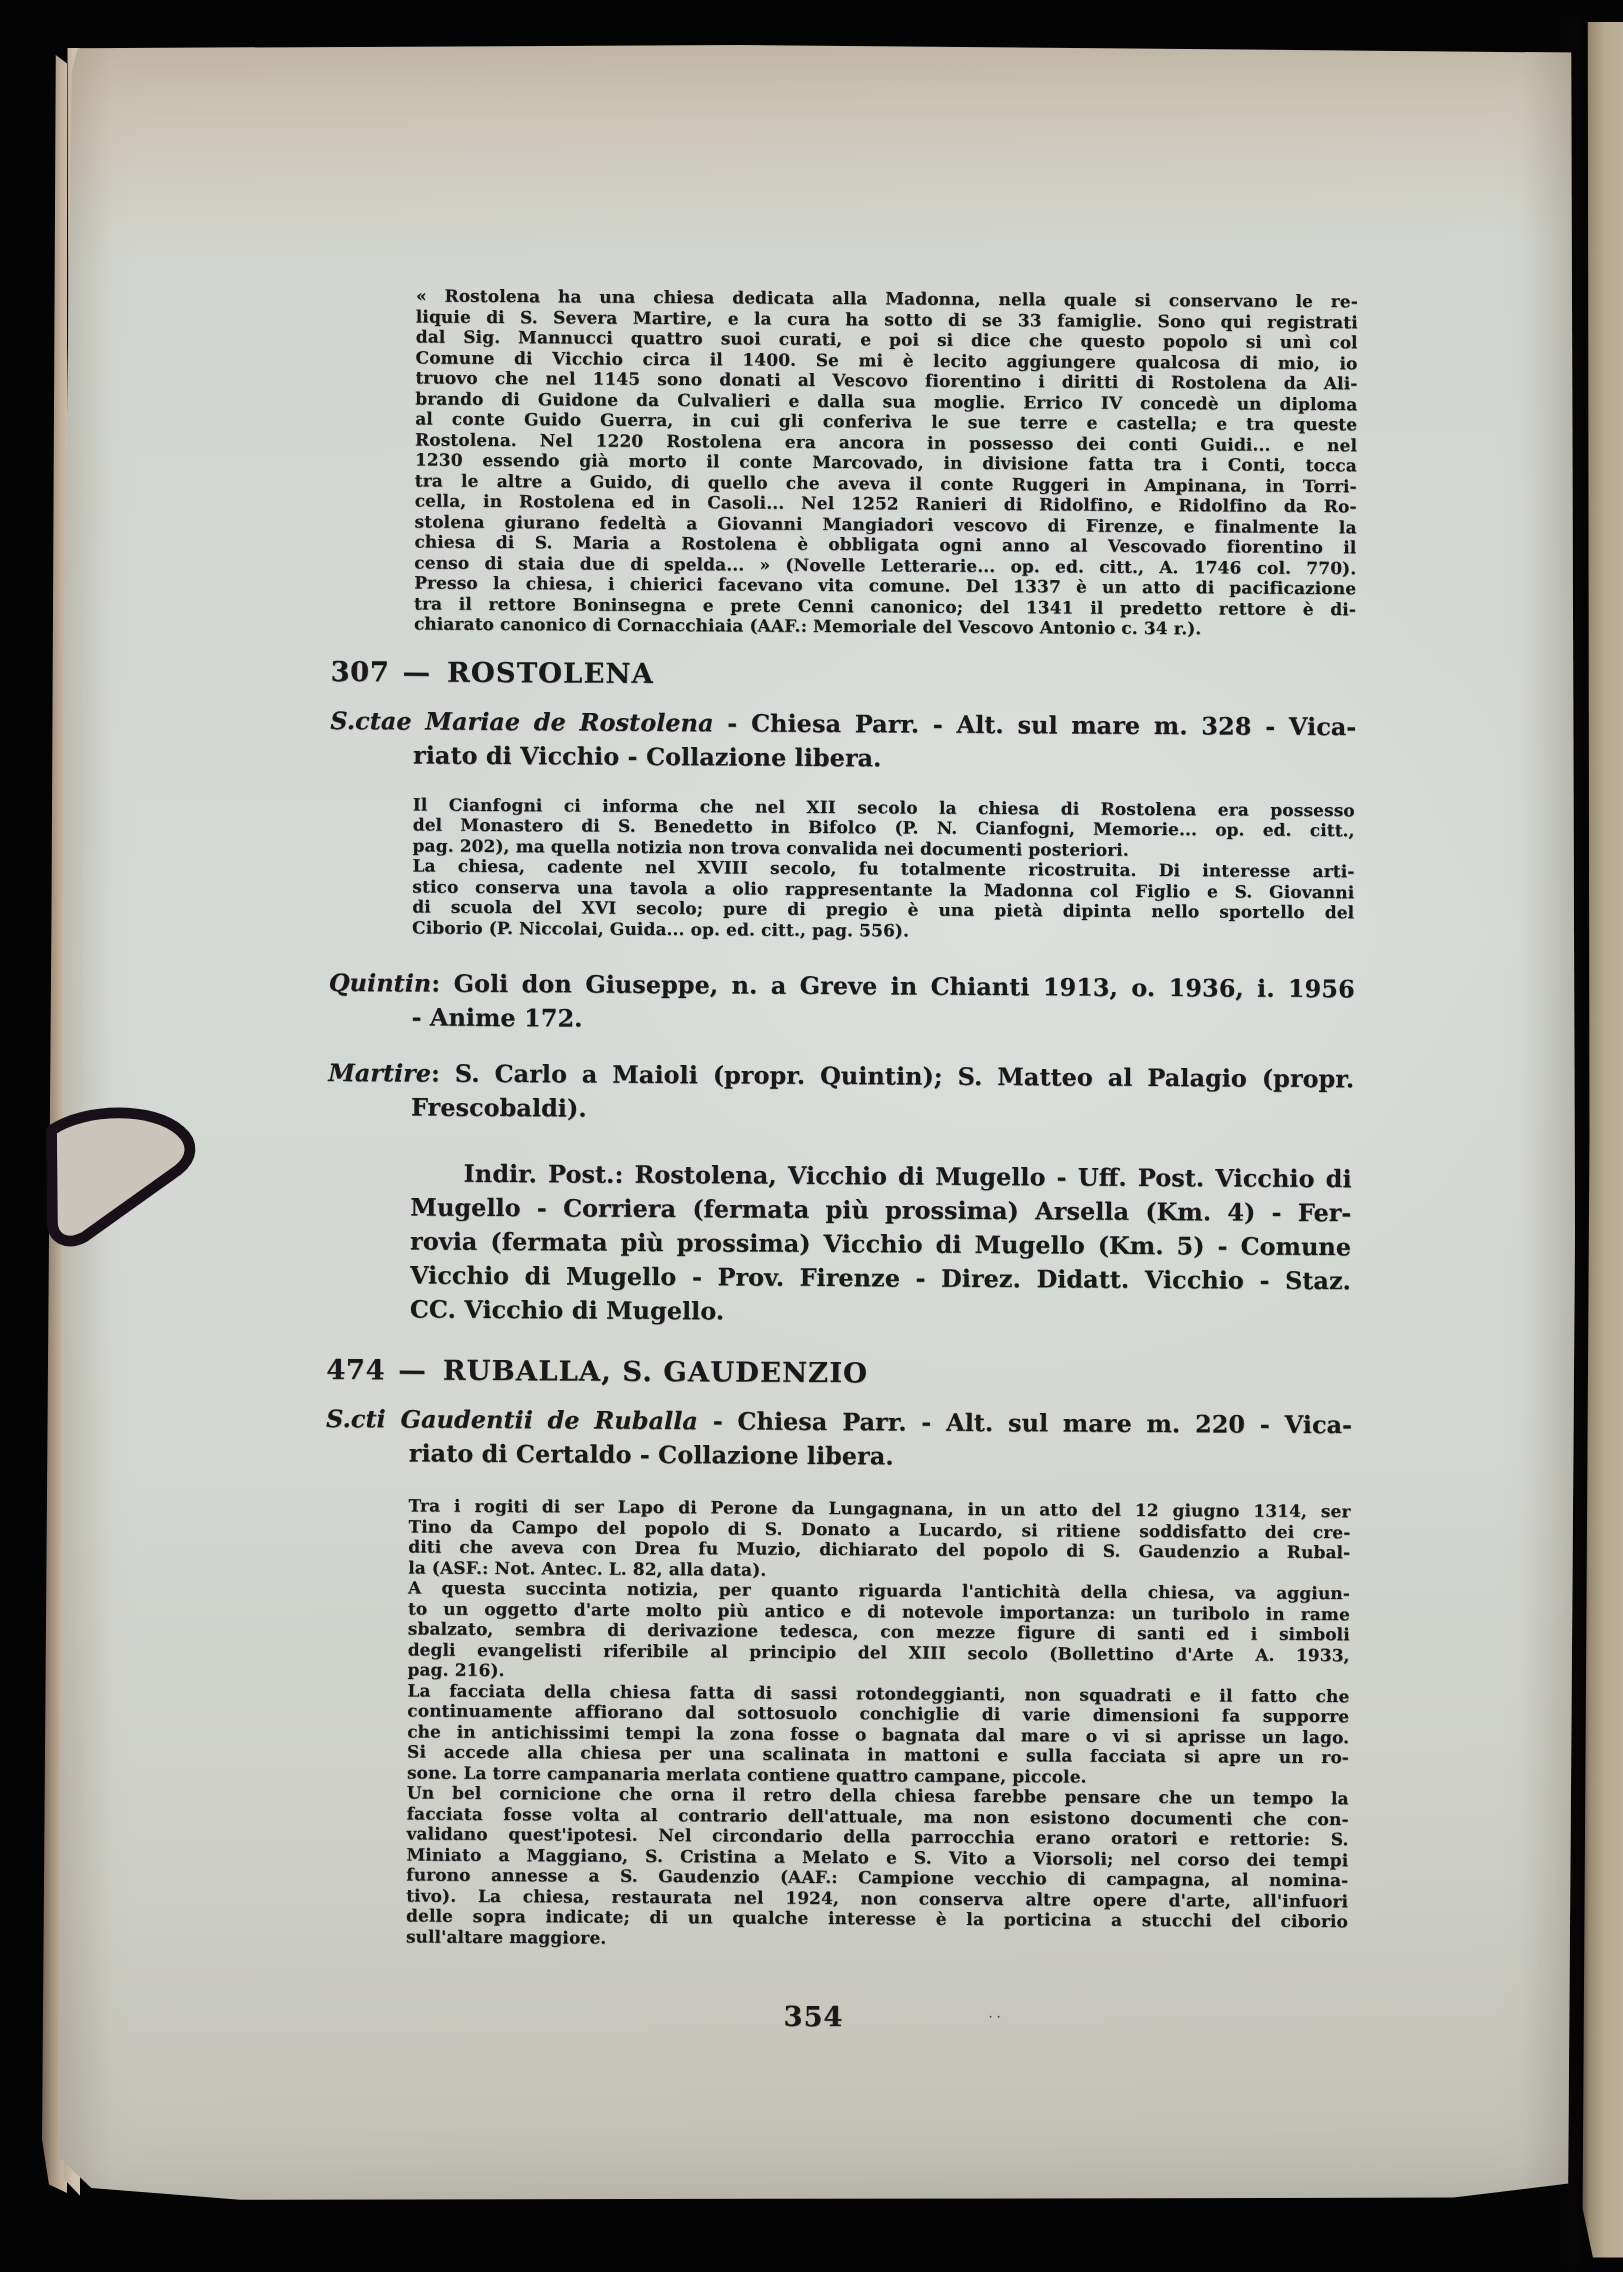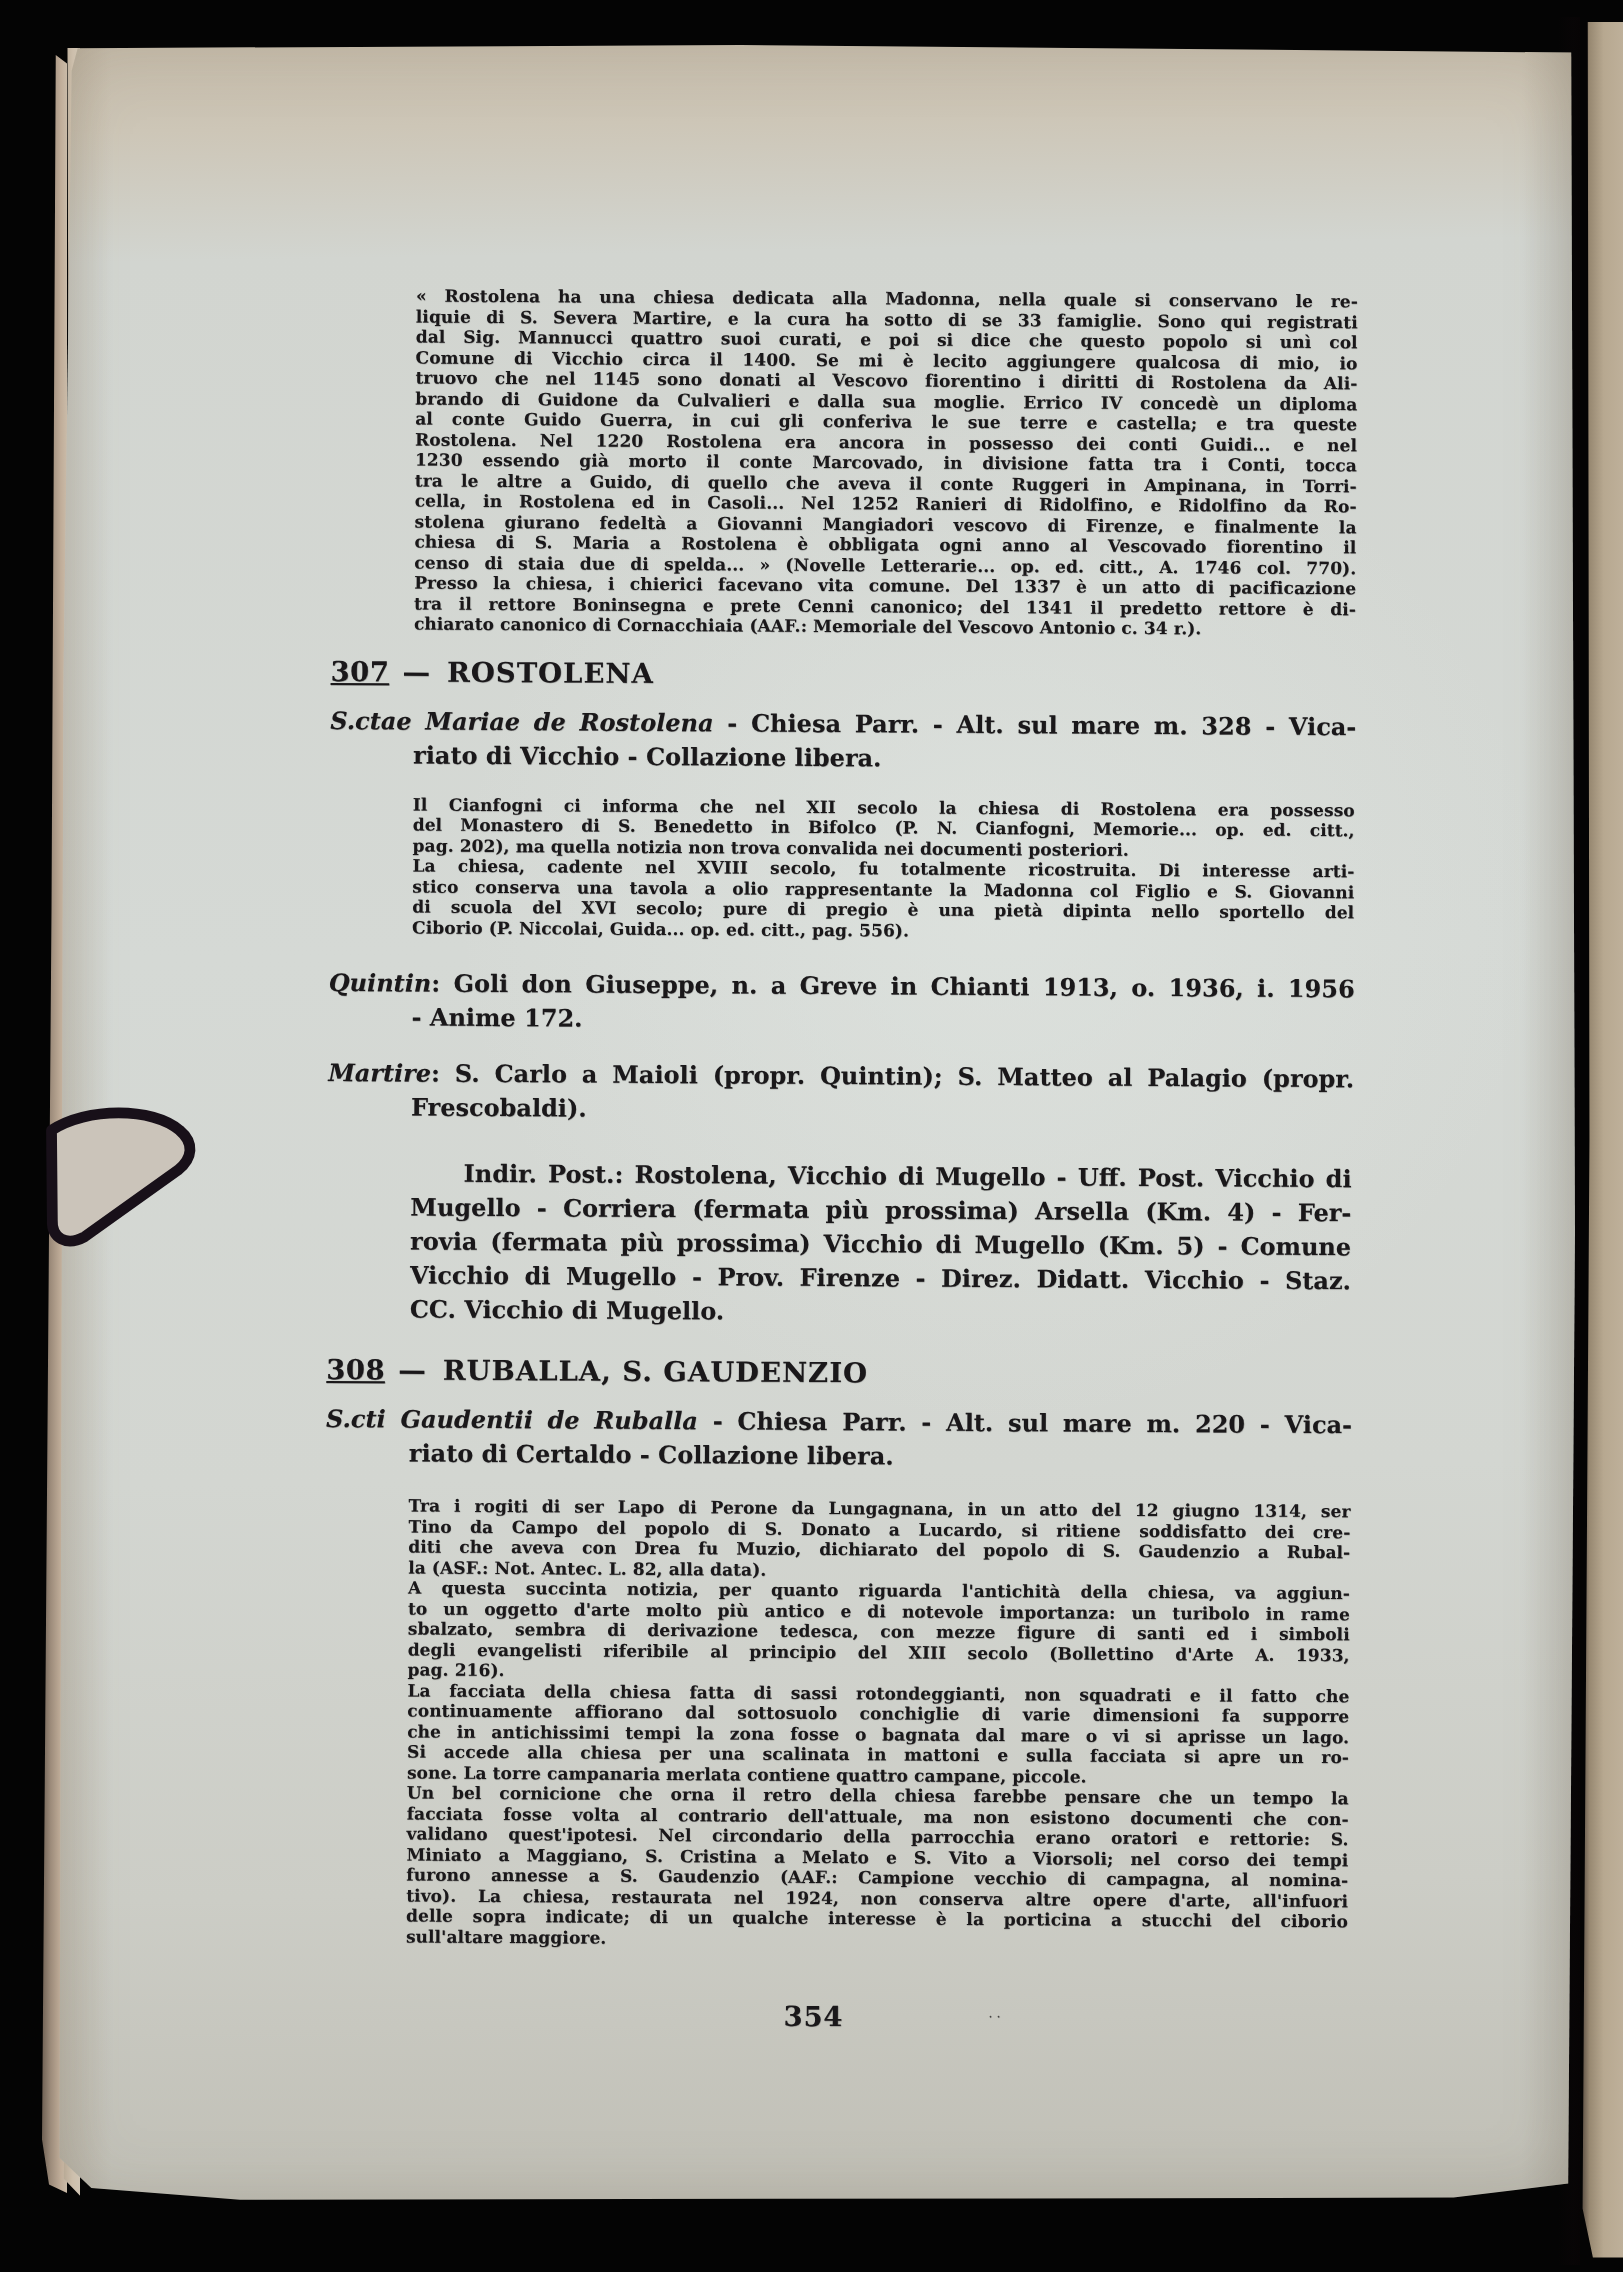--- a/index.html
+++ b/index.html
@@ -59,21 +59,21 @@
   .ln.j{text-align-last:justify;}
 
   .sec{position:relative;}
   .sec.small{margin-left:83px;width:942px;font-size:17px;line-height:20.5px;font-weight:bold;letter-spacing:0.1px;}
   .sec.entry{width:1026px;font-size:24px;line-height:34px;font-weight:bold;}
   .sec.entry .cont{margin-left:83px;}
   .sec.entry .it{font-style:italic;}
   .sec.indent-block{margin-left:83px;width:941px;font-size:24px;line-height:34px;font-weight:bold;}
   .sec.indent-block .first{text-indent:53px;}
   .sec.heading{font-size:27.5px;line-height:33px;font-weight:bold;letter-spacing:0.4px;}
-  .sec.heading .hnum{margin-right:13.3px;text-decoration:underline;}
+  .sec.heading .hnum{margin-right:13.3px;}
   .sec.heading .hdash{margin-right:16.6px;}
   .sec.heading .htitle{letter-spacing:1px;}
 
   .sections-host > .sec:nth-child(1){margin-top:0;}
   .sections-host > .sec:nth-child(2){margin-top:21px;}
   .sections-host > .sec:nth-child(3){margin-top:16.6px;}
   .sections-host > .sec:nth-child(4){margin-top:21.6px;}
   .sections-host > .sec:nth-child(5){margin-top:29px;}
   .sections-host > .sec:nth-child(6){margin-top:21.6px;}
   .sections-host > .sec:nth-child(7){margin-top:32px;}
@@ -143,21 +143,21 @@
           <div class="ln j lead"><span class="it">Martire</span><span>: S. Carlo a Maioli (propr. Quintin); S. Matteo al Palagio (propr.</span></div>
           <div class="ln cont">Frescobaldi).</div>
         </div>
         <div class="sec indent-block">
           <div class="ln j first">Indir. Post.: Rostolena, Vicchio di Mugello - Uff. Post. Vicchio di</div>
           <div class="ln j">Mugello - Corriera (fermata più prossima) Arsella (Km. 4) - Fer-</div>
           <div class="ln j">rovia (fermata più prossima) Vicchio di Mugello (Km. 5) - Comune</div>
           <div class="ln j">Vicchio di Mugello - Prov. Firenze - Direz. Didatt. Vicchio - Staz.</div>
           <div class="ln">CC. Vicchio di Mugello.</div>
         </div>
-        <div class="sec heading"><span class="hnum">308</span><span class="hdash">—</span><span class="htitle">RUBALLA, S. GAUDENZIO</span></div>
+        <div class="sec heading"><span class="hnum">474</span><span class="hdash">—</span><span class="htitle">RUBALLA, S. GAUDENZIO</span></div>
         <div class="sec entry">
           <div class="ln j lead"><span class="it">S.cti Gaudentii de Ruballa</span><span> - Chiesa Parr. - Alt. sul mare m. 220 - Vica-</span></div>
           <div class="ln cont">riato di Certaldo - Collazione libera.</div>
         </div>
         <div class="sec small">
           <div class="ln j">Tra i rogiti di ser Lapo di Perone da Lungagnana, in un atto del 12 giugno 1314, ser</div>
           <div class="ln j">Tino da Campo del popolo di S. Donato a Lucardo, si ritiene soddisfatto dei cre-</div>
           <div class="ln j">diti che aveva con Drea fu Muzio, dichiarato del popolo di S. Gaudenzio a Rubal-</div>
           <div class="ln">la (ASF.: Not. Antec. L. 82, alla data).</div>
           <div class="ln j">A questa succinta notizia, per quanto riguarda l'antichità della chiesa, va aggiun-</div>

